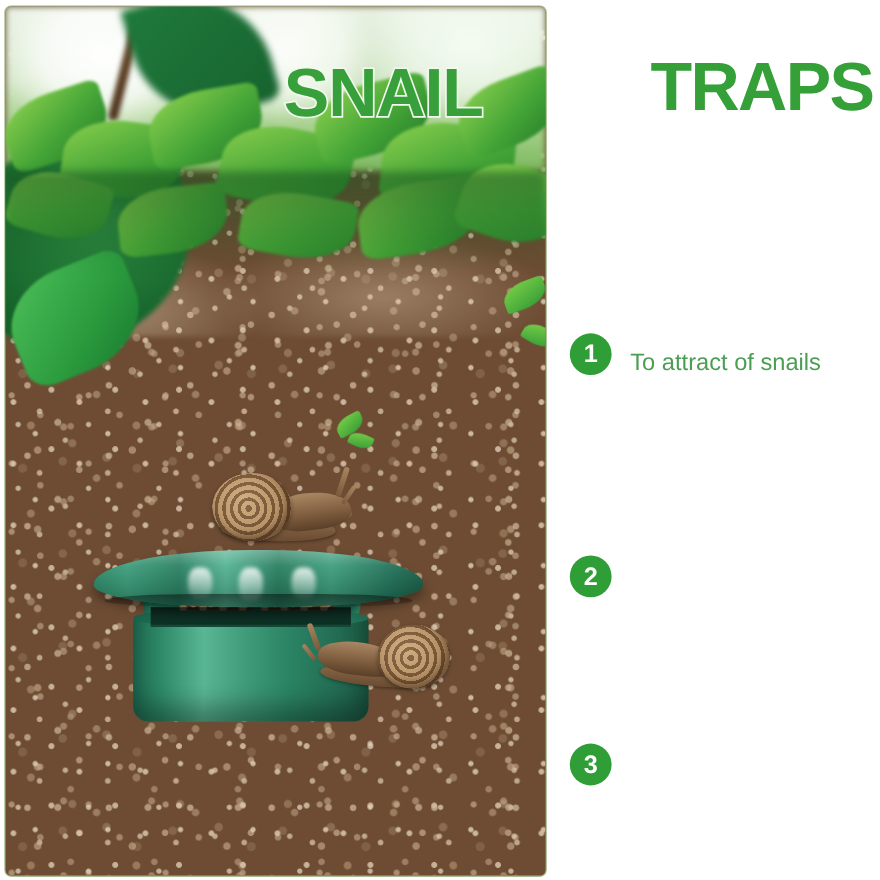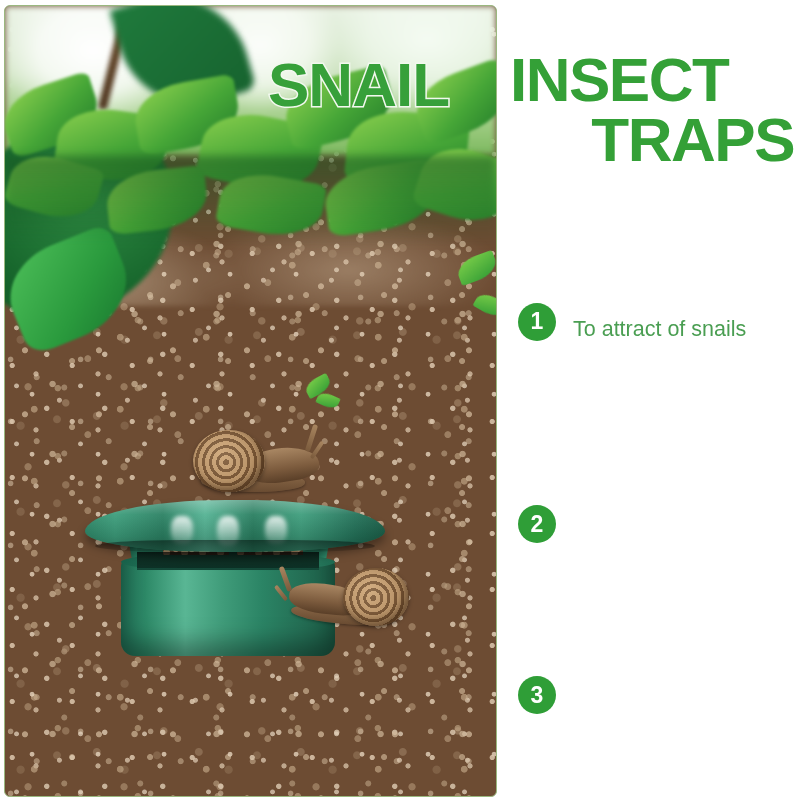--- a/index.html
+++ b/index.html
@@ -272,21 +272,21 @@
     background: linear-gradient(180deg,#a8855f,#7a5a3c);
     border-radius: 3px;
   }
 
   #snail-top { left: 100px; top: -64px; width: 140px; height: 72px; }
   #snail-bottom { left: 200px; top: 72px; width: 130px; height: 70px; }
 
   
   #title-snail {
     position: absolute;
-    left: 268px;
+    left: 258px;
     top: 54px;
     font-size: 62px;
     font-weight: bold;
     letter-spacing: -1px;
     color: #37a03a;
     -webkit-text-stroke: 3px #f2f8ee;
     paint-order: stroke fill;
     line-height: 1;
     z-index: 6;
   }
@@ -414,21 +414,20 @@
         <div class="tentacle" style="left:-2px; top:4px; width:5px; height:26px; transform:rotate(-20deg);"></div>
         <div class="tentacle" style="left:-6px; top:22px; width:4px; height:18px; transform:rotate(-38deg);"></div>
       </div>
 
     </div>
   </div>
 
   <div id="title-snail">SNAIL</div>
 
   <div id="title-right">
-    <span id="title-insect">INSECT</span>
     <span id="title-traps">TRAPS</span>
   </div>
 
   <div class="feature" id="feature-1">
     <div class="num-badge">1</div>
     <div class="feature-text">To attract of snails</div>
   </div>
 
   <div class="feature" id="feature-2">
     <div class="num-badge">2</div>

